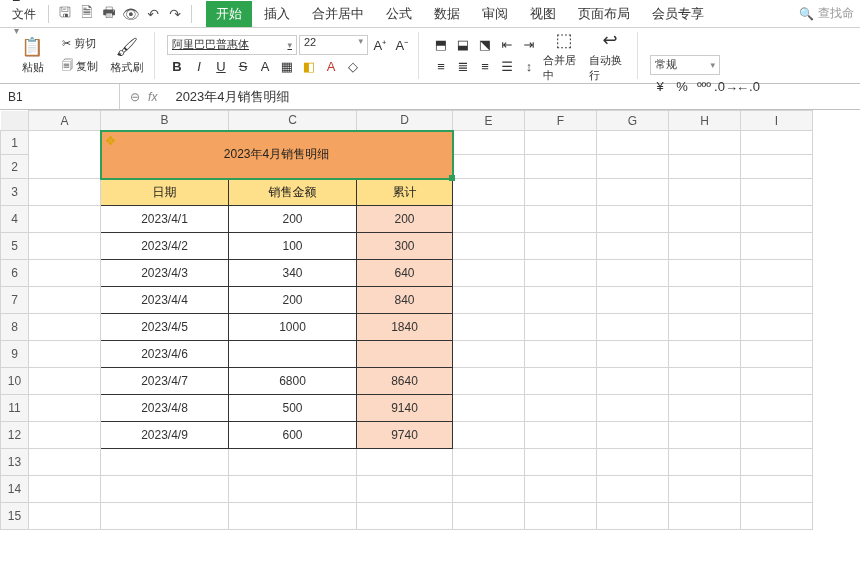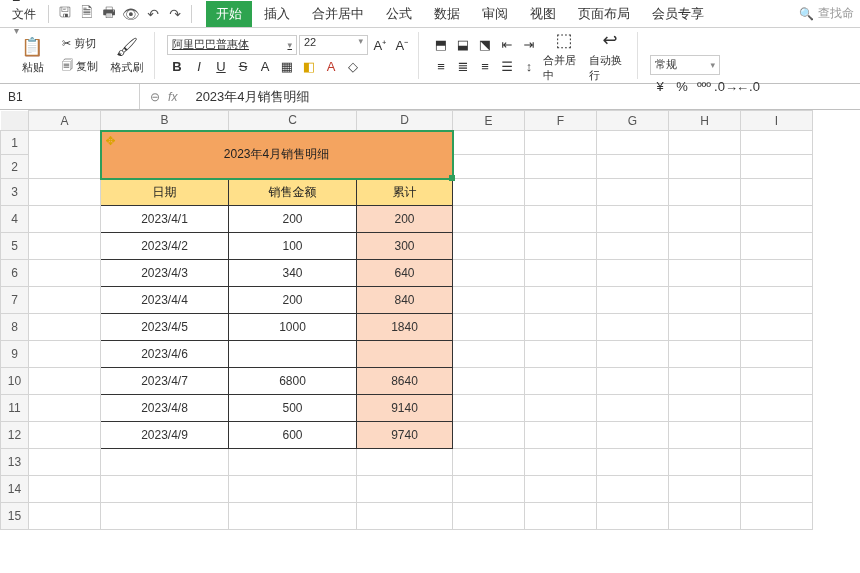--- a/index.html
+++ b/index.html
@@ -27,21 +27,21 @@
 .vstack { display: flex; flex-direction: column; gap: 2px; }
 .font-name { border: 1px solid #ccc; width: 130px; height: 20px; padding: 0 4px; font-size: 11px; display: flex; align-items: center; justify-content: space-between; background: #fff; text-decoration: underline; }
 .font-size { border: 1px solid #ccc; width: 69px; height: 20px; padding: 0 4px; font-size: 11px; display: flex; align-items: flex-start; justify-content: space-between; background: #fff; }
 .triangle::after { content: "▾"; font-size: 9px; color: #888; }
 .fmt-btn { width: 20px; height: 20px; display: flex; align-items: center; justify-content: center; cursor: pointer; font-size: 13px; }
 .hrow { display: flex; gap: 2px; align-items: center; }
 .numfmt { border: 1px solid #ccc; width: 70px; height: 20px; padding: 0 4px; font-size: 11px; display: flex; align-items: center; justify-content: space-between; background: #fff; }
 
 
 .formula-row { display: flex; align-items: center; height: 26px; border-bottom: 1px solid #c0c0c0; }
-.namebox { width: 140px; display: flex; align-items: center; justify-content: space-between; padding: 0 8px; border-right: 1px solid #d0d0d0; height: 100%; }
+.namebox { width: 120px; display: flex; align-items: center; justify-content: space-between; padding: 0 8px; border-right: 1px solid #d0d0d0; height: 100%; }
 .namebox span { font-size: 12px; }
 .formula-icons { display: flex; align-items: center; gap: 8px; padding: 0 10px; color: #888; }
 .formula-input { flex: 1; padding: 0 8px; font-size: 13px; }
 
 
 .grid-wrap { position: relative; overflow: hidden; height: calc(573px - 28px - 56px - 26px); }
 .sheet { border-collapse: collapse; table-layout: fixed; }
 .sheet th, .sheet td { border: 1px solid #d4d4d4; font-size: 12px; text-align: center; vertical-align: middle; font-weight: normal; }
 .sheet .corner { width: 28px; height: 20px; background: #f0f0f0; border-top: none; border-left: none; }
 .sheet thead th { background: #f5f5f5; height: 20px; color: #555; }

